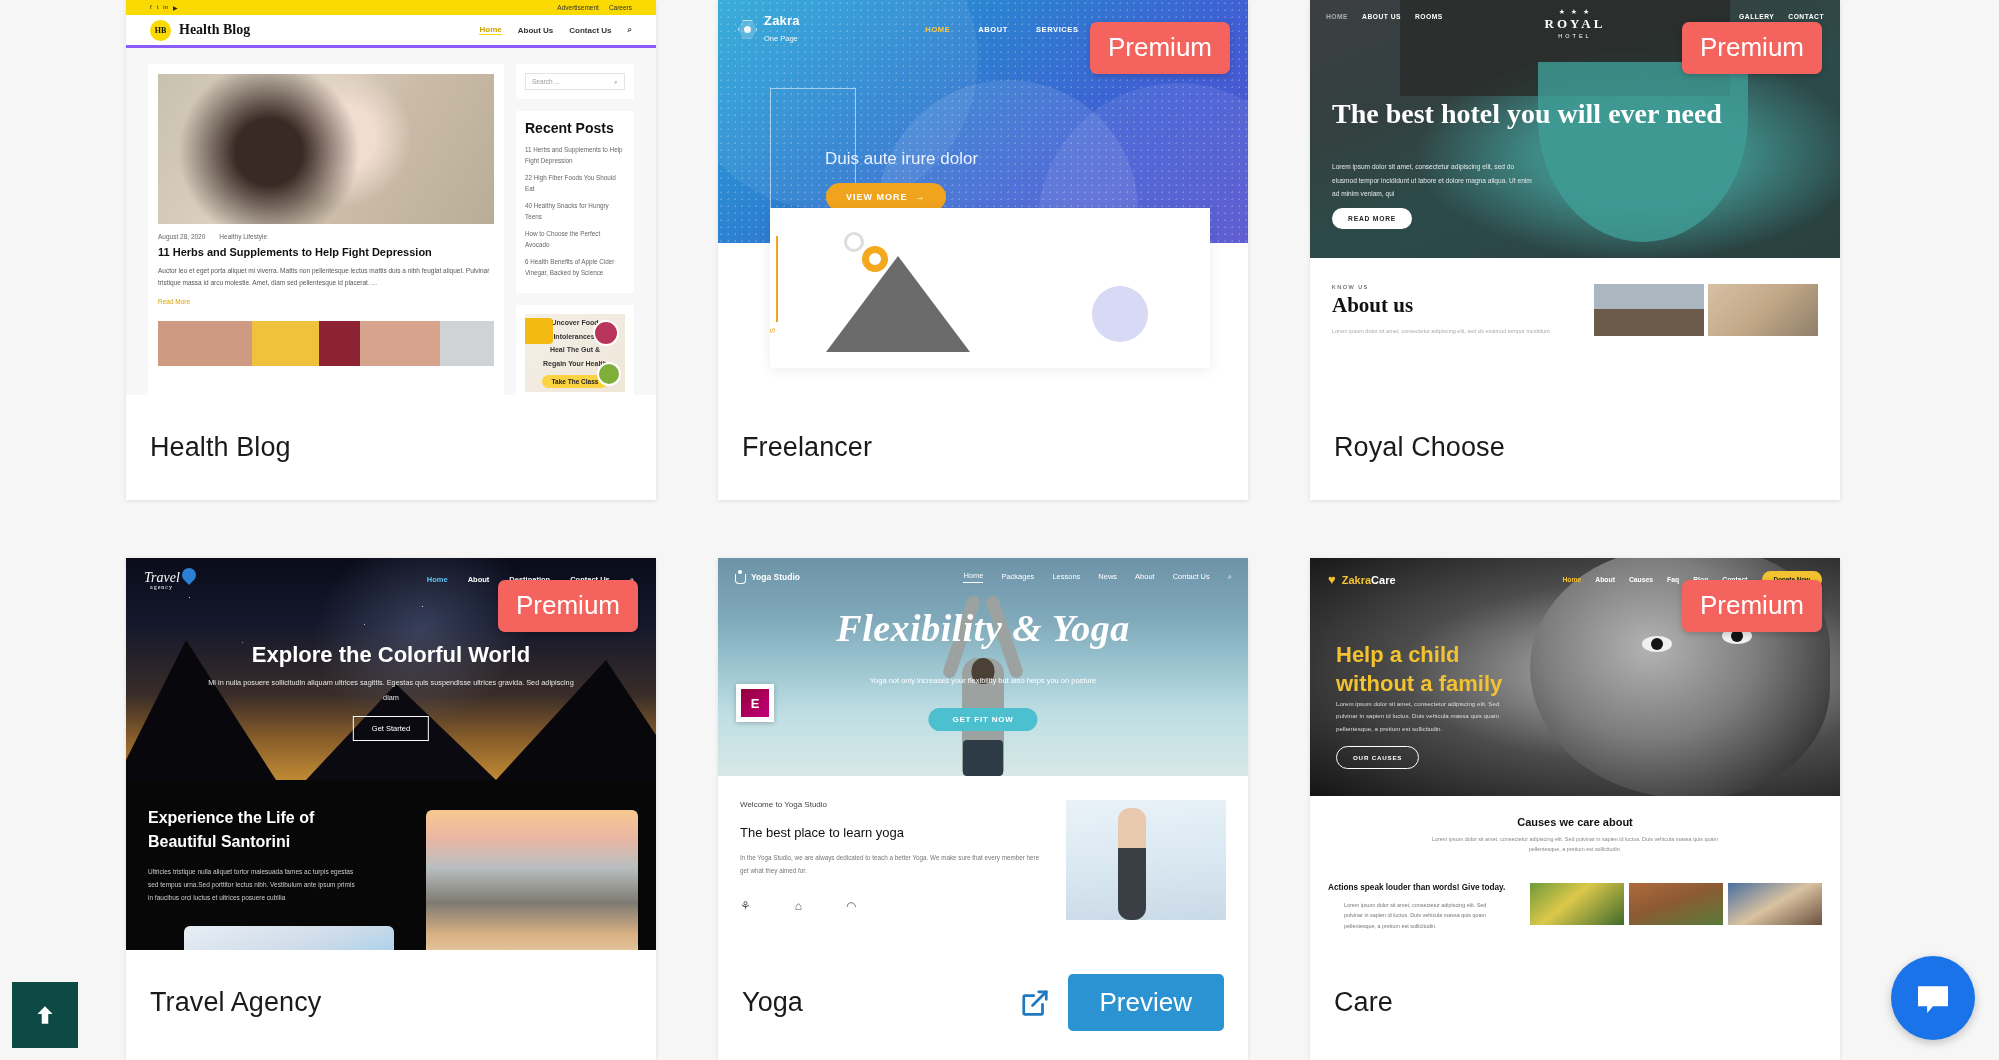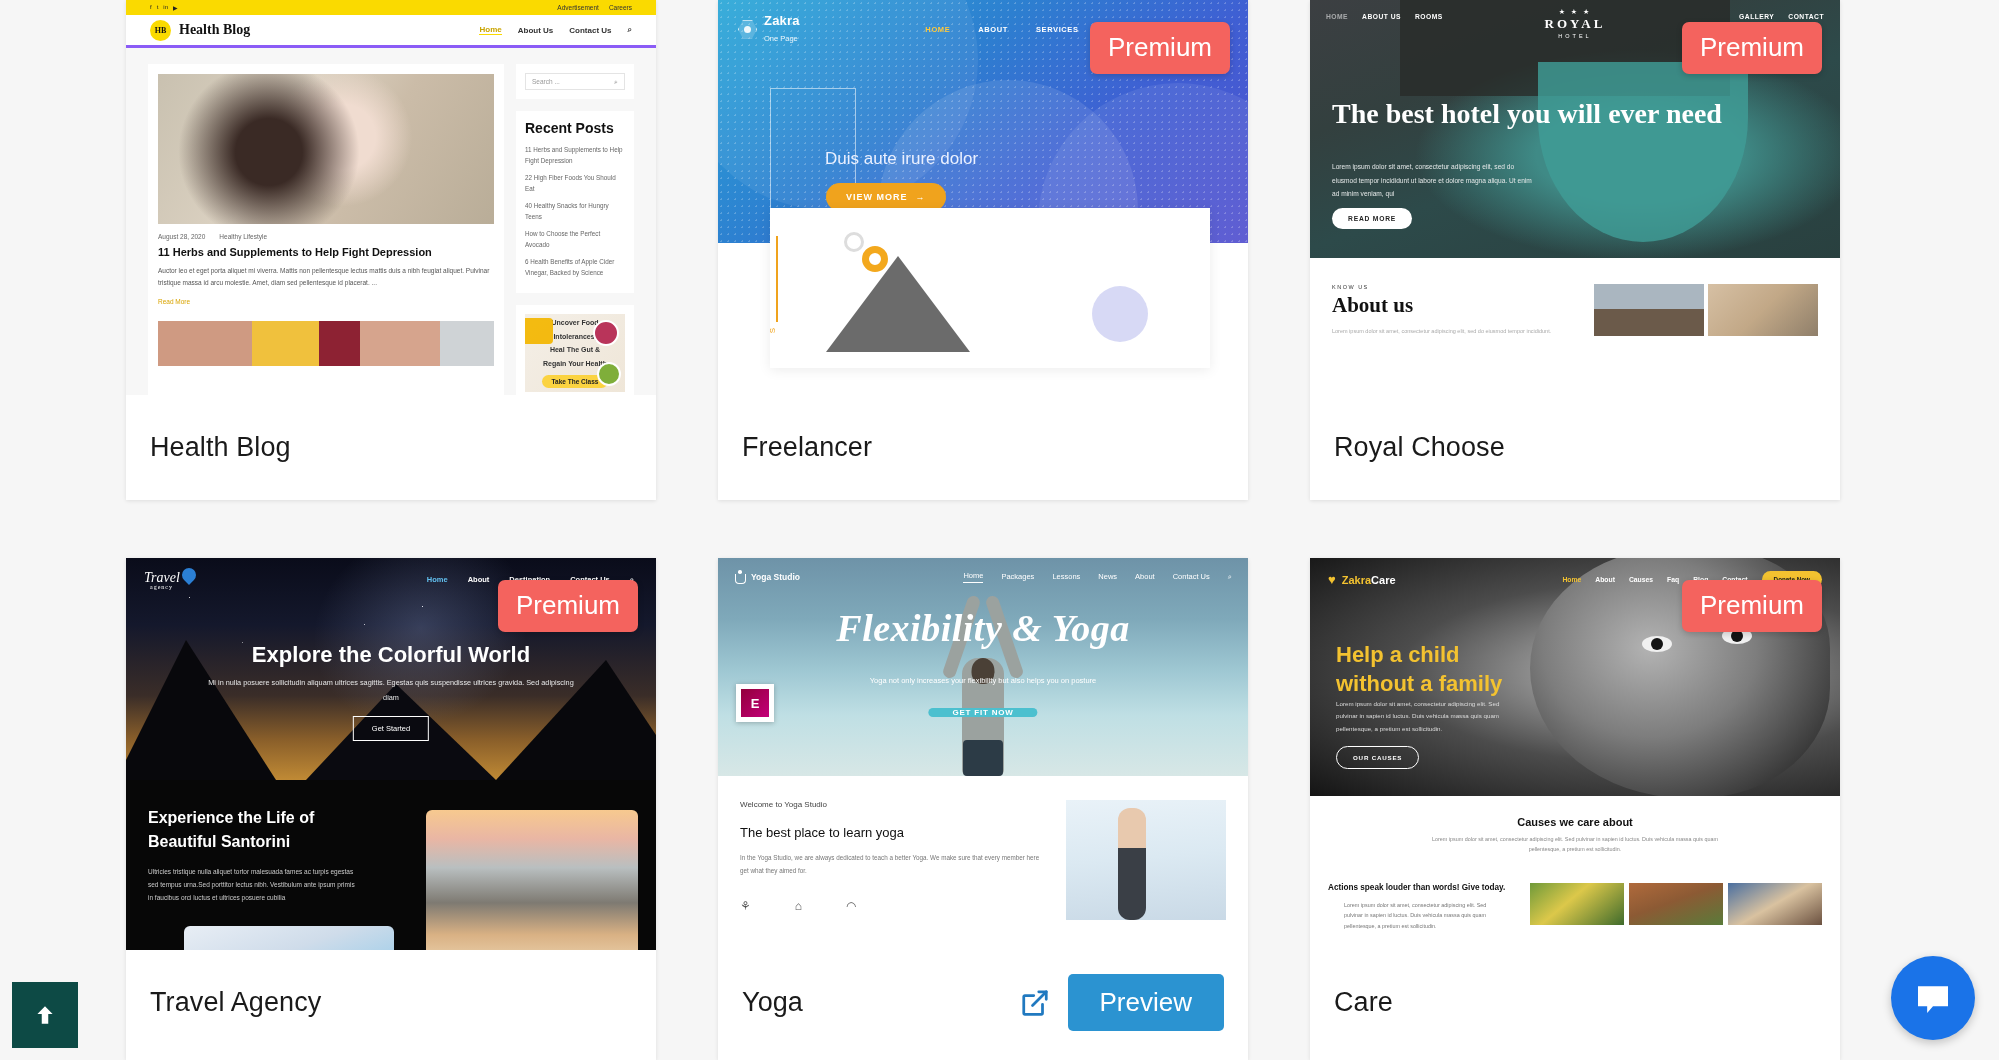--- a/index.html
+++ b/index.html
@@ -224,21 +224,21 @@
   .yg-brand { display: flex; align-items: center; gap: 6px; font-size: 8.5px; font-weight: 700; text-align: right; }
   .yg-person { width: 11px; height: 13px; position: relative; }
   .yg-person::before { content:""; position:absolute; left:4px; top:0; width:3.5px;height:3.5px;border-radius:50%;background:#fff; }
   .yg-person::after { content:""; position:absolute; left:1px; top:4px; width:9px;height:9px;border-left:1.5px solid #fff;border-right:1.5px solid #fff;border-bottom:1.5px solid #fff; border-radius:0 0 4px 4px;}
   .yg-menu { margin-left: auto; display: flex; gap: 18px; font-size: 7.5px; align-items: center; }
   .yg-menu .on { border-bottom: 1.2px solid #fff; padding-bottom: 2px; }
   .yg-h1 { position: absolute; width: 100%; text-align: center; top: 48px; color: #fff; font-size: 38px;
     font-family: "Liberation Serif", serif; font-style: italic; font-weight: 700; letter-spacing: .5px; }
   .yg-p { position: absolute; width: 100%; text-align: center; top: 118px; color: #fff; font-size: 7.5px; }
   .yg-btn { position: absolute; left: 50%; transform: translateX(-50%); top: 150px; background: #4cc0cf; color: #fff;
-    font-size: 8px; font-weight: 700; letter-spacing: .8px; padding: 0 24px; border-radius: 20px; }
+    font-size: 8px; font-weight: 700; letter-spacing: .8px; padding: 7px 24px; border-radius: 20px; }
   .yg-low { background: #fff; padding: 24px 22px; display: flex; gap: 18px; position: relative; height: 174px; }
   .yg-txt { flex: 1; }
   .yg-wel { font-size: 8px; color: #444; }
   .yg-ttl { font-size: 13px; font-weight: 400; color: #111; margin-top: 16px; }
   .yg-body-p { font-size: 6.3px; color: #777; line-height: 2; margin-top: 12px; }
   .yg-icons { display: flex; gap: 44px; margin-top: 22px; font-size: 12px; color: #555; }
   .yg-img { width: 160px; height: 120px; background: linear-gradient(175deg,#e9f2f8 0%, #dbe9f2 48%, #c9d9e6 100%); position: relative; overflow:hidden;}
   .yg-img::after { content:""; position:absolute; left:52px; top:8px; width:28px; height:112px;
     background: linear-gradient(180deg,#e8c9ae 0 36%, #3a3f46 36% 100%); border-radius: 12px; }
   .elem-badge { position: absolute; left: 18px; top: 126px; width: 38px; height: 38px; background: #fff; box-shadow: 0 1px 5px rgba(0,0,0,.25); display:flex;align-items:center;justify-content:center;}

